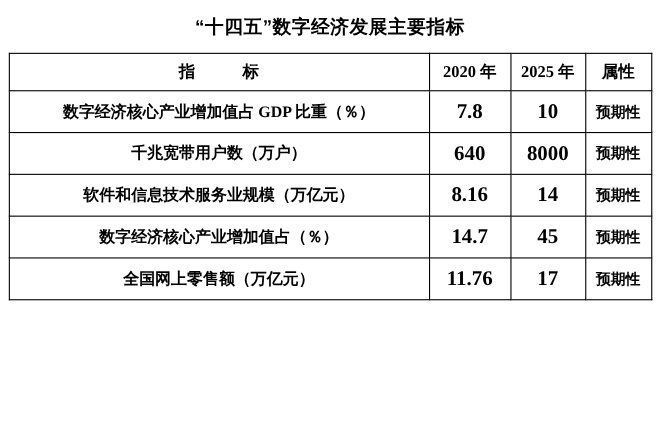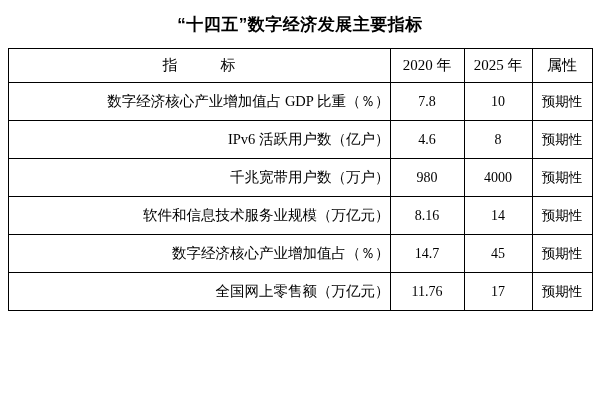--- a/index.html
+++ b/index.html
@@ -32,51 +32,51 @@
   }
   table.metrics {
     border-collapse: collapse;
     width: 584px;
     margin: 0 auto;
     table-layout: fixed;
   }
   table.metrics td, table.metrics th {
     border: 1px solid #000000;
     padding: 0;
-    font-weight: normal;
+    font-weight: bold;
   }
   .col-indicator { width: 382px; }
   .col-y2020 { width: 74px; }
   .col-y2025 { width: 68px; }
   .col-attr { width: 60px; }
 
   .head-cell {
     text-align: center;
     font-size: 15px;
     height: 33px;
     vertical-align: middle;
     font-family: "Liberation Serif", "DejaVu Serif", serif;
     color: #000000;
   }
   .head-cell.indicator-head {
     letter-spacing: 14px;
     text-indent: 14px;
   }
   .cell-indicator {
-    text-align: right;
+    text-align: center;
     padding-left: 9px;
     font-size: 14.5px;
     height: 37px;
     vertical-align: middle;
     color: #000000;
     margin-top: 48px;
   }
   .cell-num {
     text-align: center;
-    font-size: 14px;
+    font-size: 19px;
     vertical-align: middle;
     color: #000000;
   }
   .cell-attr {
     text-align: center;
     font-size: 13.5px;
     vertical-align: middle;
     color: #000000;
     margin-left: 33px;
   }
@@ -104,29 +104,23 @@
       </tr>
     </thead>
     <tbody>
       <tr>
         <td class="cell-indicator">数字经济核心产业增加值占 GDP 比重（％）</td>
         <td class="cell-num">7.8</td>
         <td class="cell-num">10</td>
         <td class="cell-attr">预期性</td>
       </tr>
       <tr>
-        <td class="cell-indicator">IPv6 活跃用户数（亿户）</td>
-        <td class="cell-num">4.6</td>
-        <td class="cell-num">8</td>
-        <td class="cell-attr">预期性</td>
-      </tr>
-      <tr>
         <td class="cell-indicator">千兆宽带用户数（万户）</td>
-        <td class="cell-num">980</td>
-        <td class="cell-num">4000</td>
+        <td class="cell-num">640</td>
+        <td class="cell-num">8000</td>
         <td class="cell-attr">预期性</td>
       </tr>
       <tr>
         <td class="cell-indicator">软件和信息技术服务业规模（万亿元）</td>
         <td class="cell-num">8.16</td>
         <td class="cell-num">14</td>
         <td class="cell-attr">预期性</td>
       </tr>
       <tr>
         <td class="cell-indicator">数字经济核心产业增加值占（％）</td>

